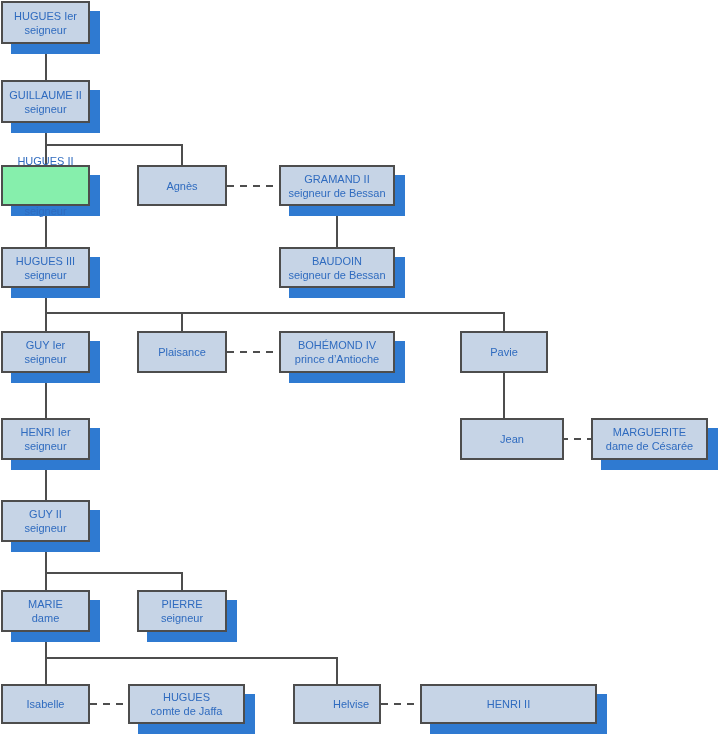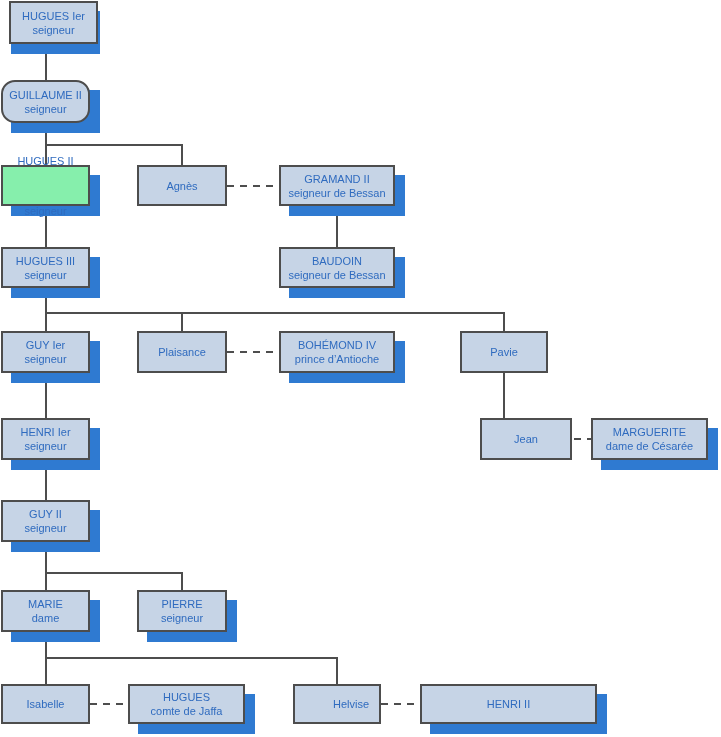--- a/index.html
+++ b/index.html
@@ -95,25 +95,25 @@
       <div class="shadow" style="left: 289px; top: 341px; width: 116px; height: 42px; background: rgb(47, 122, 209);"></div>
       <div class="shadow" style="left: 11px; top: 428px; width: 89px; height: 42px; background: rgb(47, 122, 209);"></div>
       <div class="shadow" style="left: 601px; top: 428px; width: 117px; height: 42px; background: rgb(47, 122, 209);"></div>
       <div class="shadow" style="left: 11px; top: 510px; width: 89px; height: 42px; background: rgb(47, 122, 209);"></div>
       <div class="shadow" style="left: 11px; top: 600px; width: 89px; height: 42px; background: rgb(47, 122, 209);"></div>
       <div class="shadow" style="left: 147px; top: 600px; width: 90px; height: 42px; background: rgb(47, 122, 209);"></div>
       <div class="shadow" style="left: 138px; top: 694px; width: 117px; height: 40px; background: rgb(47, 122, 209);"></div>
       <div class="shadow" style="left: 430px; top: 694px; width: 177px; height: 40px; background: rgb(47, 122, 209);"></div>
     </div>
   <div id="node-layer">
-      <div class="node" style="left: 9px; top: 1px; width: 89px; height: 43px; background: rgb(198, 212, 230); border-color: rgb(77, 77, 77);">
+      <div class="node" style="left: 1px; top: 1px; width: 89px; height: 43px; background: rgb(198, 212, 230); border-color: rgb(77, 77, 77);">
         <div class="title">HUGUES Ier</div>
         <div class="subtitle">seigneur</div>
       </div>
-      <div class="node" style="left: 1px; top: 80px; width: 89px; height: 43px; background: rgb(198, 212, 230); border-color: rgb(77, 77, 77); border-radius: 14px;">
+      <div class="node" style="left: 1px; top: 80px; width: 89px; height: 43px; background: rgb(198, 212, 230); border-color: rgb(77, 77, 77);">
         <div class="title">GUILLAUME II</div>
         <div class="subtitle">seigneur</div>
       </div>
       <div class="node" style="left: 1px; top: 165px; width: 89px; height: 41px; background: #86efac; border-color: rgb(77, 77, 77); gap: 36px;">
         <div class="title">HUGUES II</div>
         <div class="subtitle">seigneur</div>
       </div>
       <div class="node" style="left: 137px; top: 165px; width: 90px; height: 41px; background: rgb(198, 212, 230); border-color: rgb(77, 77, 77);">
         <div class="title">Agnès</div>
       </div>
@@ -140,21 +140,21 @@
         <div class="title">BOHÉMOND IV</div>
         <div class="subtitle">prince d’Antioche</div>
       </div>
       <div class="node" style="left: 460px; top: 331px; width: 88px; height: 42px; background: rgb(198, 212, 230); border-color: rgb(77, 77, 77);">
         <div class="title">Pavie</div>
       </div>
       <div class="node" style="left: 1px; top: 418px; width: 89px; height: 42px; background: rgb(198, 212, 230); border-color: rgb(77, 77, 77);">
         <div class="title">HENRI Ier</div>
         <div class="subtitle">seigneur</div>
       </div>
-      <div class="node" style="left: 480px; top: 418px; width: 92px; height: 42px; background: rgb(198, 212, 230); border-color: rgb(77, 77, 77);">
+      <div class="node" style="left: 460px; top: 418px; width: 104px; height: 42px; background: rgb(198, 212, 230); border-color: rgb(77, 77, 77);">
         <div class="title">Jean</div>
       </div>
       <div class="node" style="left: 591px; top: 418px; width: 117px; height: 42px; background: rgb(198, 212, 230); border-color: rgb(77, 77, 77);">
         <div class="title">MARGUERITE</div>
         <div class="subtitle">dame de Césarée</div>
       </div>
       <div class="node" style="left: 1px; top: 500px; width: 89px; height: 42px; background: rgb(198, 212, 230); border-color: rgb(77, 77, 77);">
         <div class="title">GUY II</div>
         <div class="subtitle">seigneur</div>
       </div>

